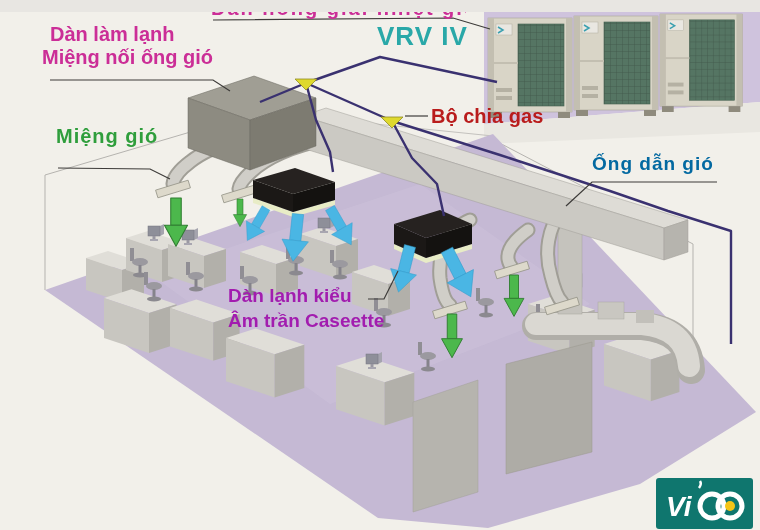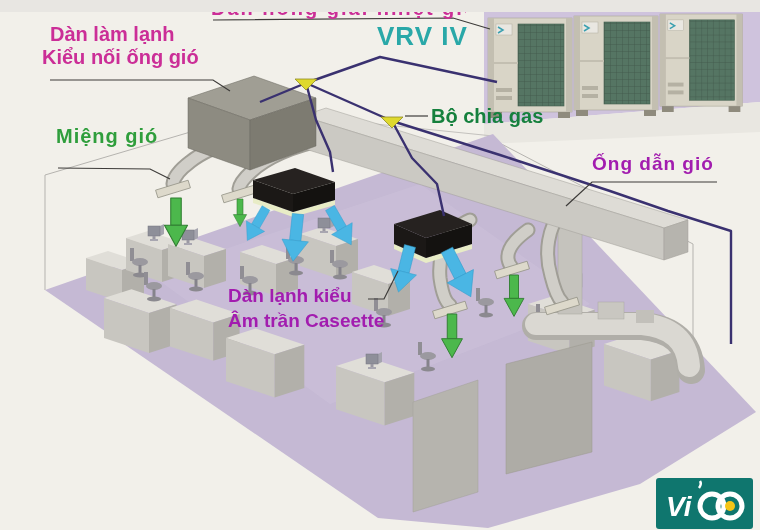--- a/index.html
+++ b/index.html
@@ -3,23 +3,23 @@
 <meta charset="utf-8">
 <style>
   html,body{margin:0;padding:0;background:#e8e6e2;}
   .stage{position:relative;width:760px;height:530px;overflow:hidden;background:#f2f0ea;
          font-family:"Liberation Sans","DejaVu Sans",sans-serif;margin-top:12px;}
   .stage svg{position:absolute;left:0;top:0;}
   .lbl{position:absolute;font-weight:bold;white-space:nowrap;}
   #lbl-danlamlanh{left:42px;top:11px;font-size:20px;color:#cb2e97;line-height:23px;}
   #lbl-danlamlanh .l1{margin-left:8px;}
   #lbl-vrv{left:377px;top:9px;font-size:26px;color:#29a8a8;letter-spacing:1px;}
-  #lbl-bochia{left:431px;top:93px;font-size:20px;color:#15803d;}
+  #lbl-bochia{left:431px;top:93px;font-size:20px;color:#b91c1c;}
   #lbl-mieng{left:56px;top:113px;font-size:20px;color:#2f9e3c;letter-spacing:1px;}
-  #lbl-ongdan{left:592px;top:141px;font-size:19px;color:#a21caf;letter-spacing:1px;}
+  #lbl-ongdan{left:592px;top:141px;font-size:19px;color:#0369a1;letter-spacing:1px;}
   #lbl-cassette{left:228px;top:271px;font-size:19px;color:#a21caf;line-height:25px;}
   #top-crop{position:absolute;left:211px;top:0;width:255px;height:9px;overflow:hidden;}
   #top-crop span{position:relative;top:-15px;display:inline-block;font-weight:bold;
                  font-size:20px;color:#cb2e97;letter-spacing:2px;white-space:nowrap;}
   .banner{position:absolute;left:8px;top:496px;width:418px;height:28px;border:2px solid #a89fd0;
           background:#fcfbfe;display:flex;align-items:center;justify-content:center;
           font-size:16px;font-weight:bold;color:#1c1c34;letter-spacing:0.3px;}
   .logo{position:absolute;left:656px;top:466px;width:97px;height:51px;background:#0f766e;
         border-radius:3px;}
 </style>
@@ -220,21 +220,21 @@
     <path d="M368,287 L384,287 L398,259"></path>
   </g>
 </svg>
 
 <div id="top-crop">
   <span>Dàn nóng giải nhiệt gió</span>
 </div>
 
 <div class="lbl" id="lbl-danlamlanh">
   <div class="l1">Dàn làm lạnh</div>
-  <div class="l2">Kiểu nối ống gió</div>
+  <div class="l2">Miệng nối ống gió</div>
 </div>
 
 <div class="lbl" id="lbl-vrv">VRV IV</div>
 
 <div class="lbl" id="lbl-bochia">Bộ chia gas</div>
 
 <div class="lbl" id="lbl-mieng">Miệng gió</div>
 
 <div class="lbl" id="lbl-ongdan">Ống dẫn gió</div>
 

